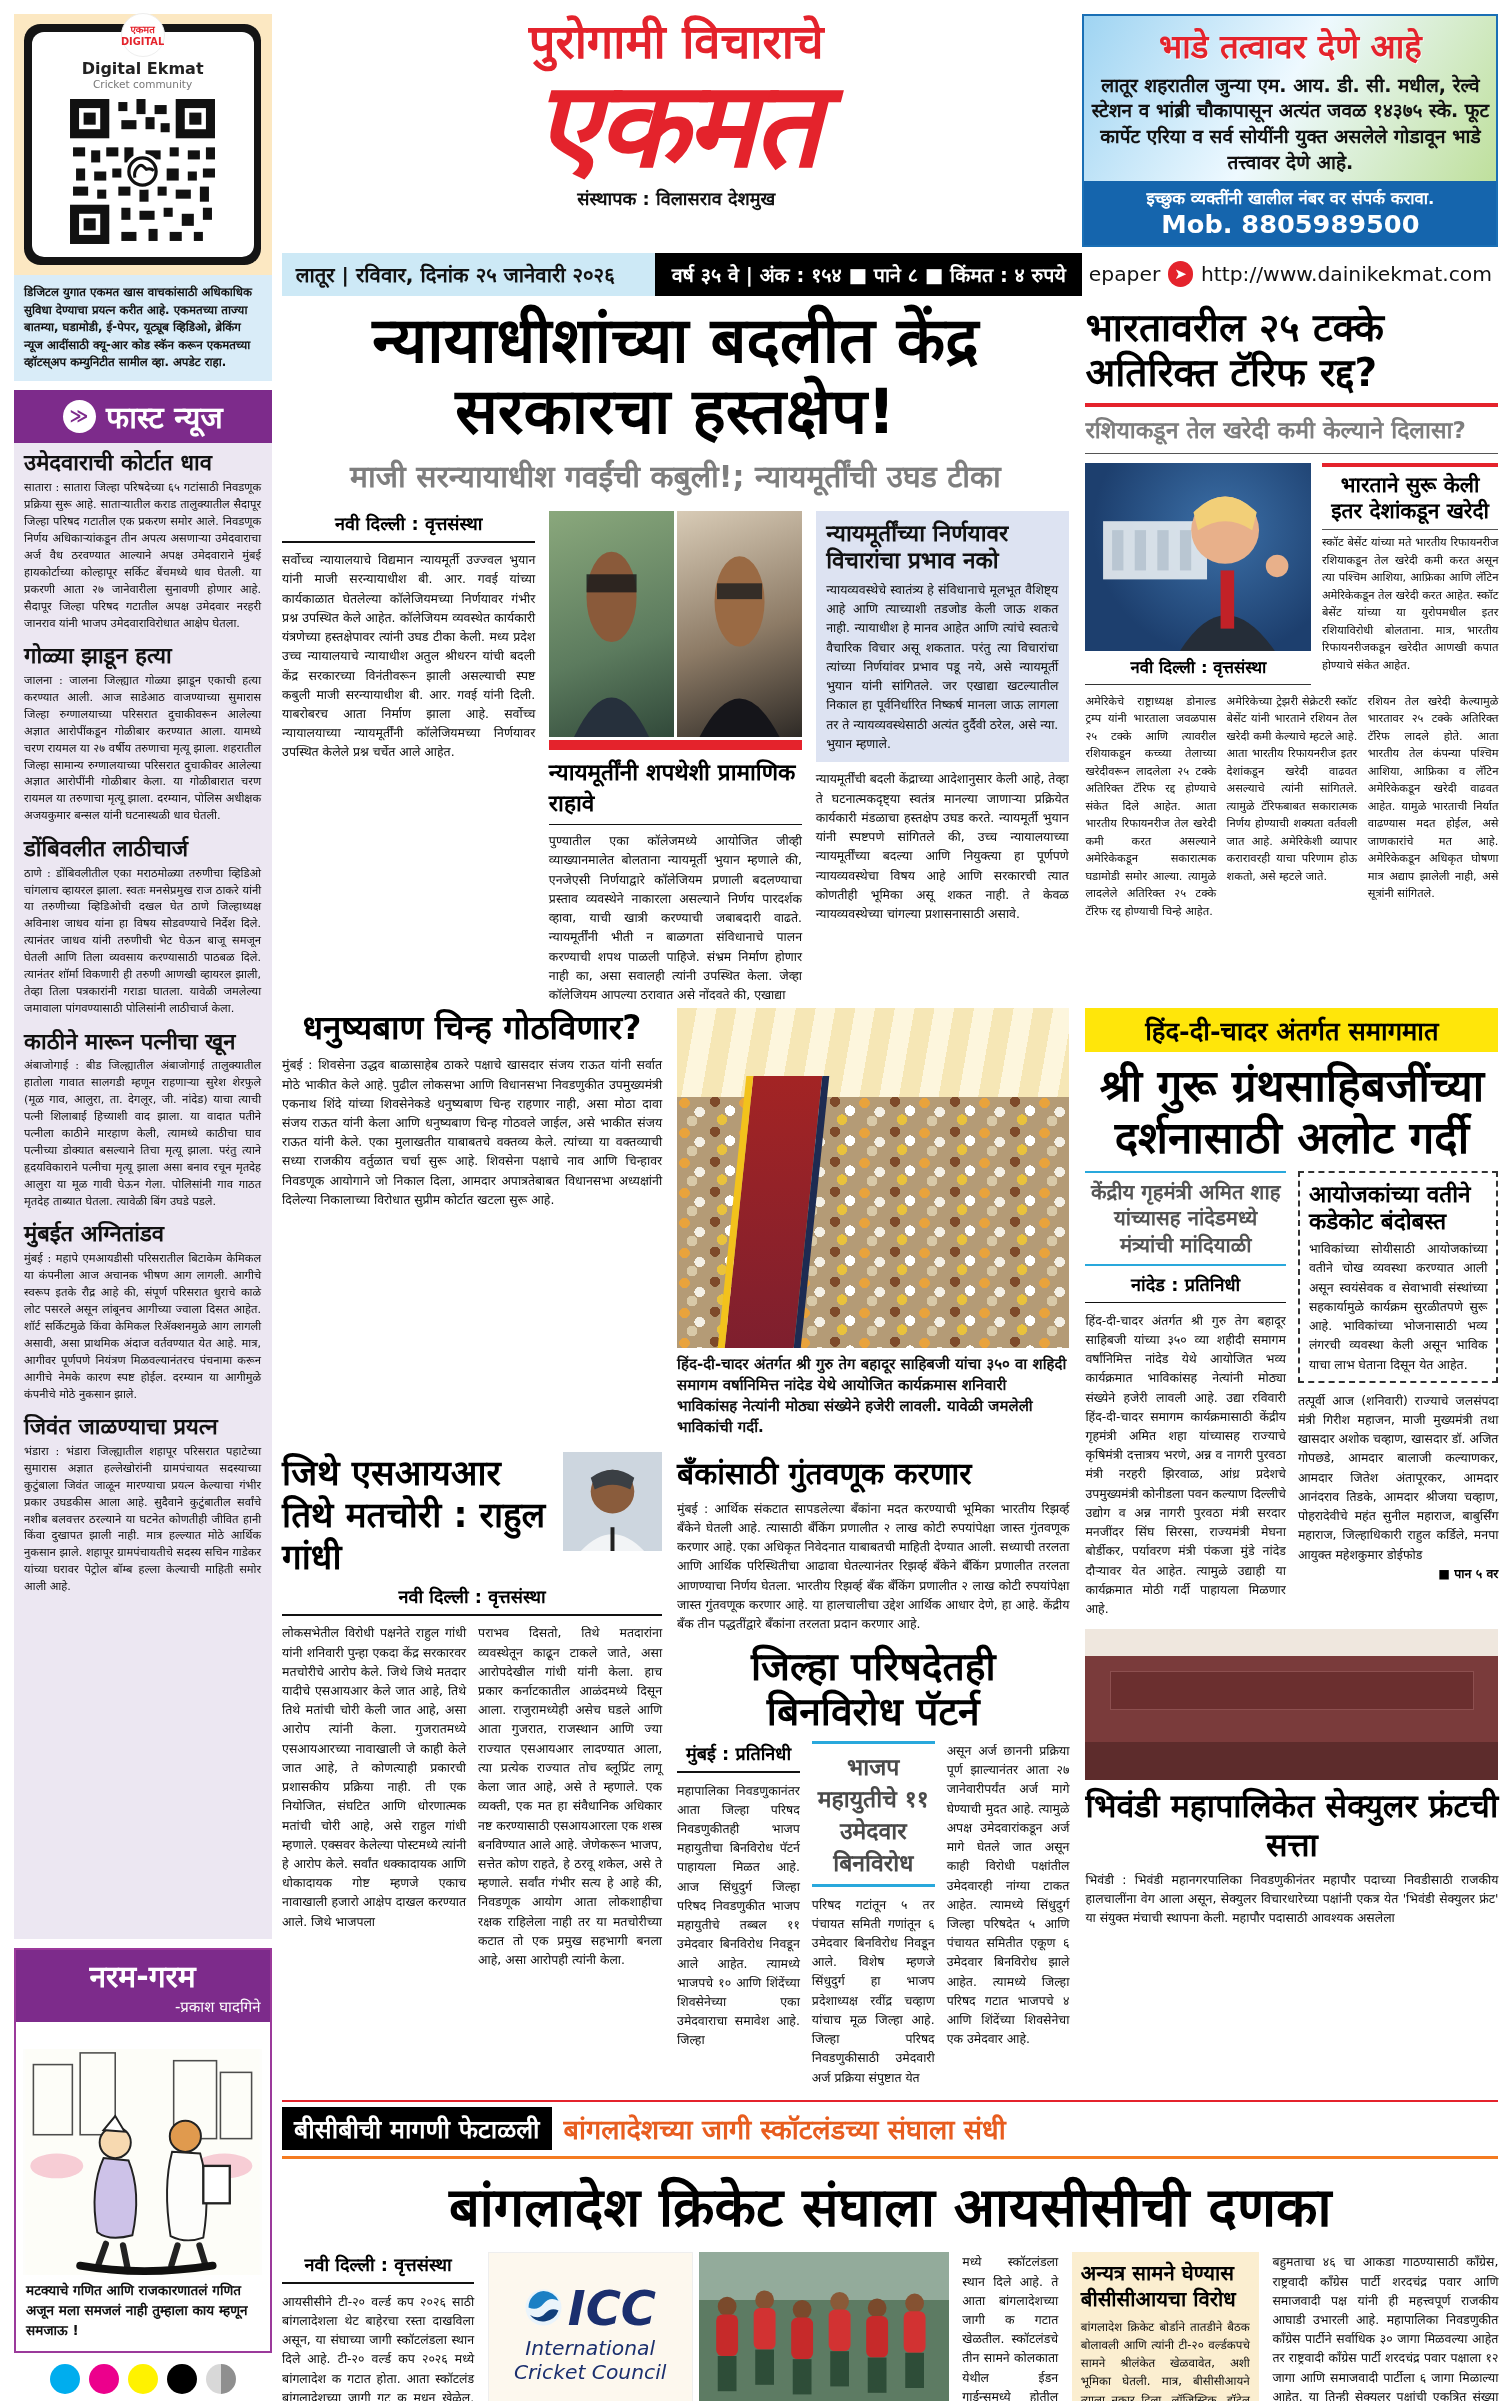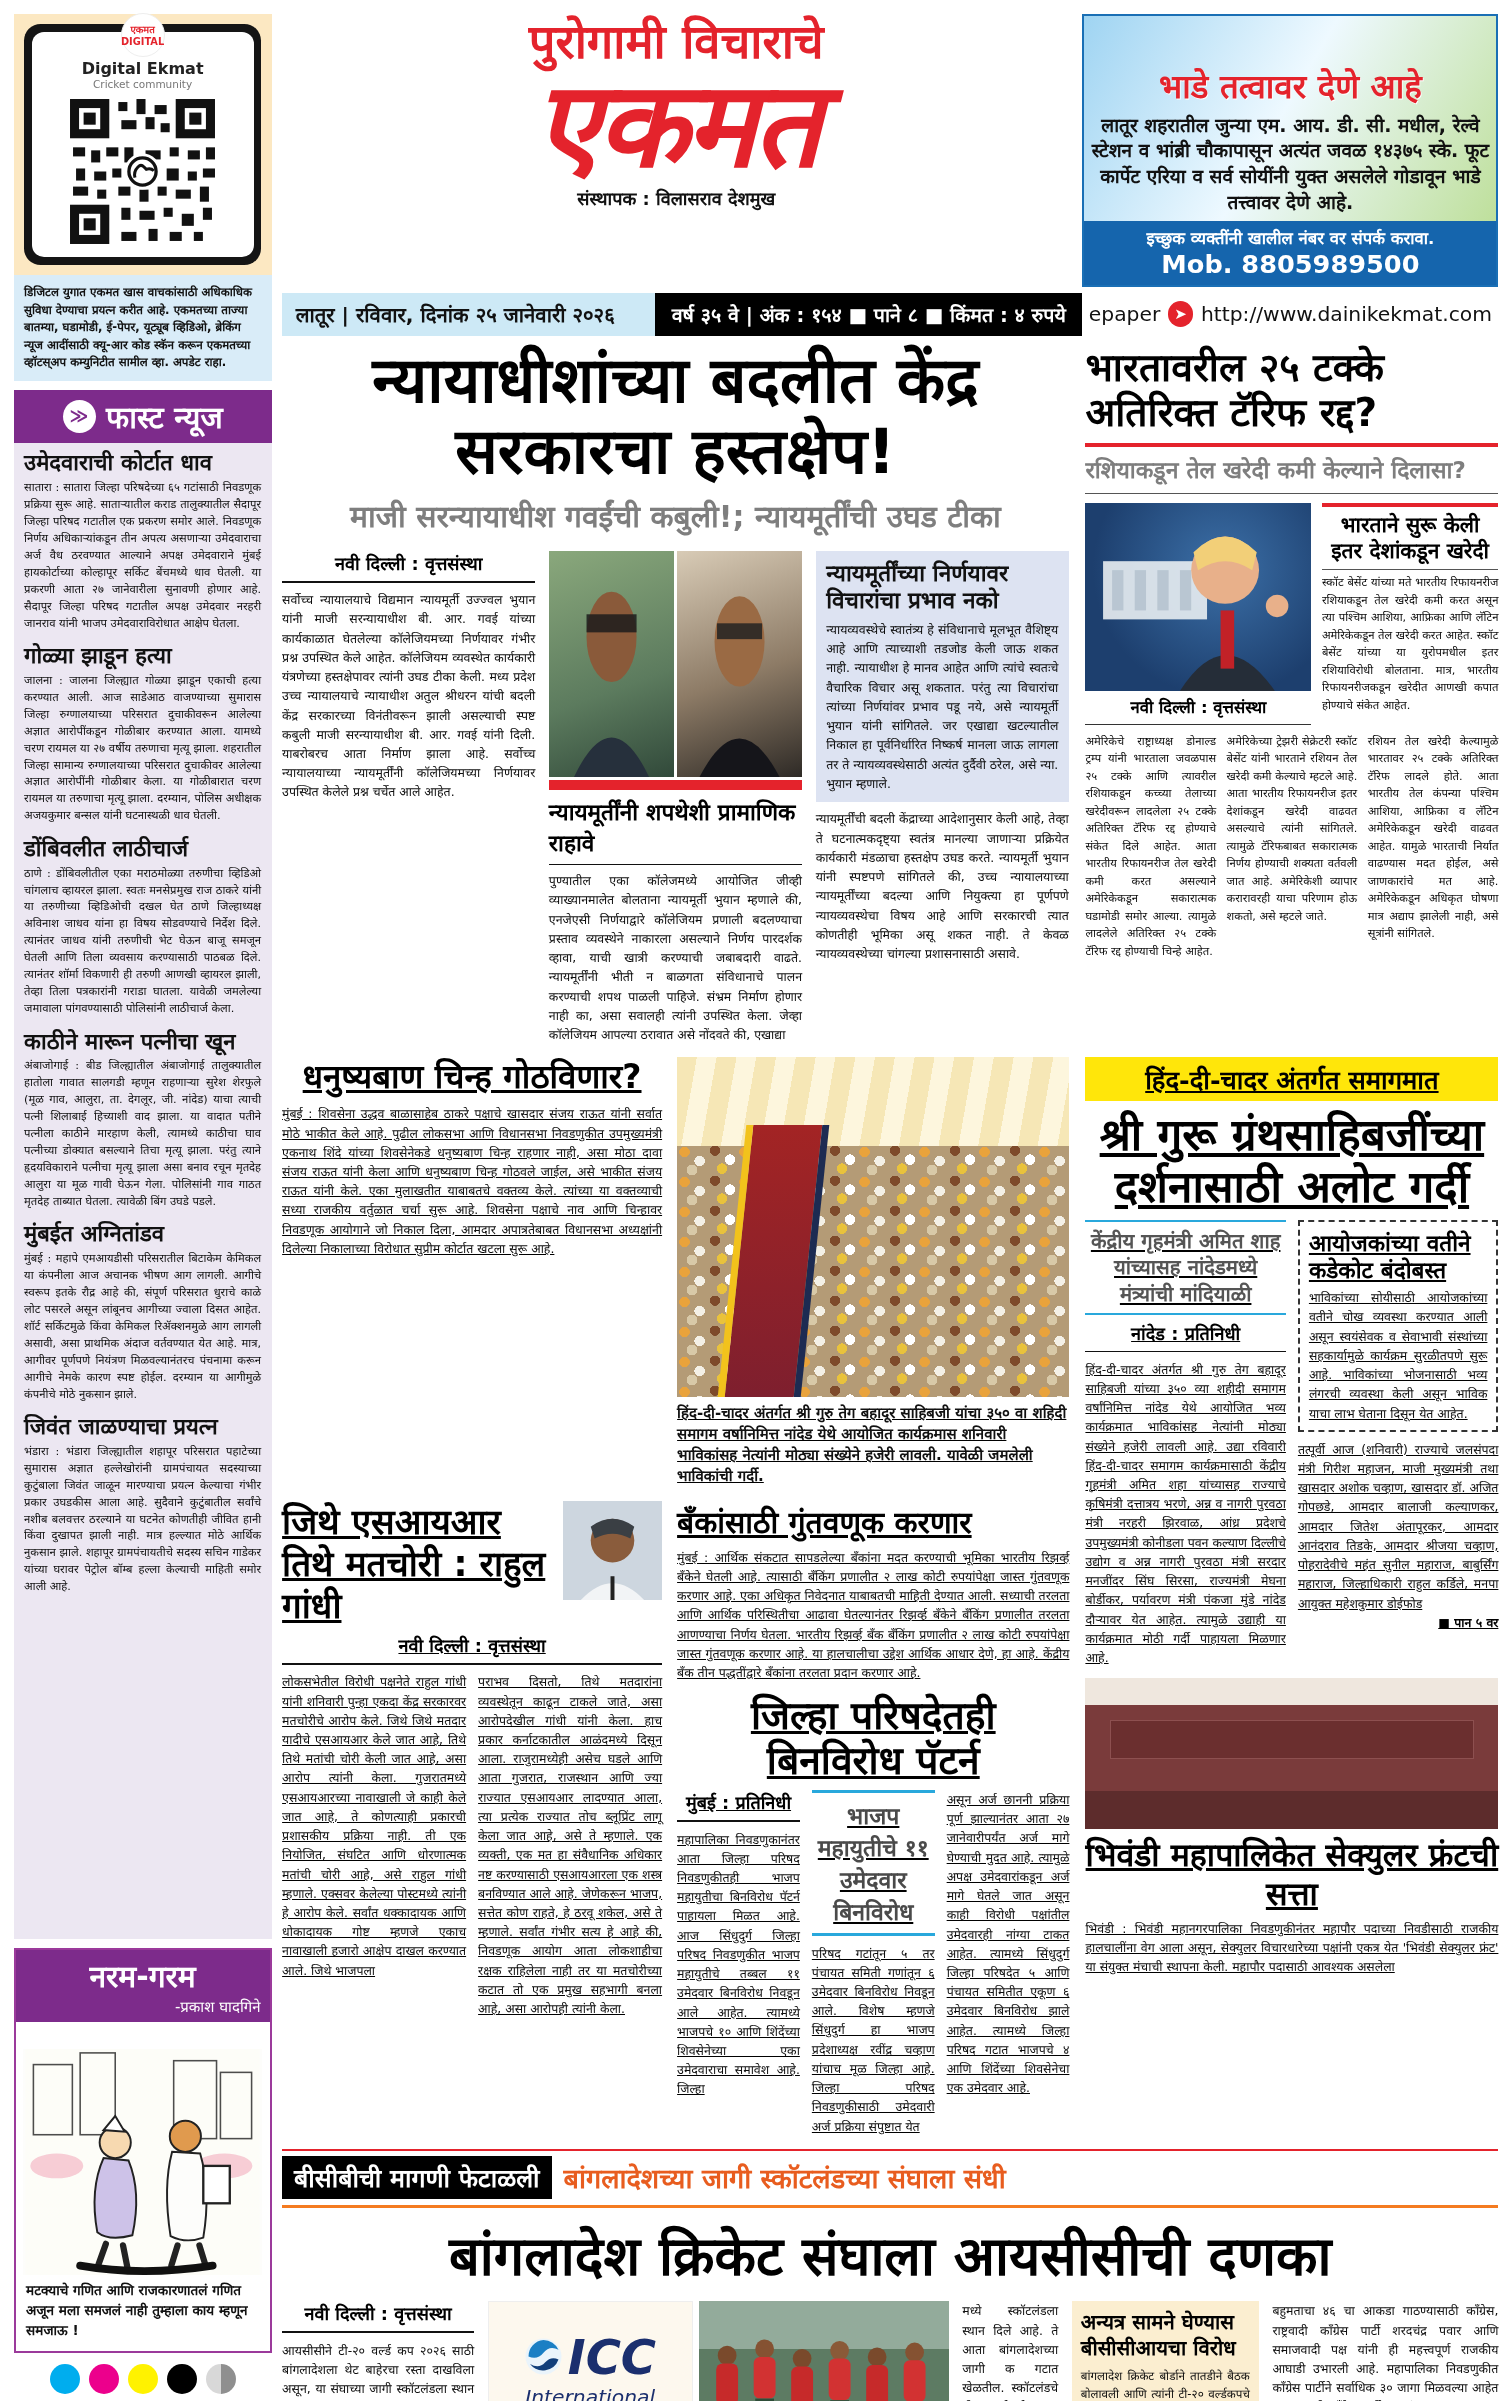--- a/index.html
+++ b/index.html
@@ -33,21 +33,21 @@
   .cartoon-img { height:226px; background:#fdfdfb; }
   .cartoon-cap { font-size:13.6px; font-weight:bold; line-height:1.45; padding:6px 3px 3px 3px; color:#111; }
   
   .right-area { flex:1; display:flex; flex-direction:column; }
   .head-row { display:flex; gap:12px; }
   .masthead { flex:1; text-align:center; padding-top:3px; }
   .mh-tag { color:#e4232c; font-size:47px; font-weight:bold; line-height:1.05; }
   .mh-title { color:#e4232c; font-size:119px; font-weight:bold; font-style:italic; line-height:1.0; letter-spacing:-3px; }
   .mh-founder { font-size:18px; font-weight:bold; color:#111; margin-top:1.5px; }
   .right-ad { width:416px; flex:none; border:2.3px solid #1a6fb5; background:linear-gradient(120deg,#9fd4f2 0%,#eef9ff 45%,#b8dc8e 100%); text-align:center; padding:7.5px 6px 0 6px; display:flex; flex-direction:column; }
-  .ra-title { color:#e4232c; font-size:33px; font-weight:bold; text-shadow:0.8px 0.8px 0 #fff;margin-top:40px; }
+  .ra-title { color:#e4232c; font-size:33px; font-weight:bold; text-shadow:0.8px 0.8px 0 #fff; }
   .ra-body { font-size:19px; font-weight:bold; color:#111; line-height:1.35; margin-top:4.5px; flex:1; }
   .ra-foot { background:#1565ad; color:#fff; font-size:16.6px; font-weight:bold; padding:4.5px 3px 6px 3px; margin:6px -6px 0 -6px; }
   .ra-foot .ph { font-size:25.6px; font-family:"DejaVu Sans","Liberation Sans",sans-serif; }
   .date-strip { display:flex; margin-top:6px; align-items:stretch; background:#cde9f6; }
   .ds-date { flex:1; font-size:20.3px; font-weight:bold; color:#111; padding:7.5px 13.6px; }
   .ds-edition { background:#000; color:#fff; font-size:19.6px; font-weight:bold; padding:7.5px 16.6px; white-space:nowrap; display:flex; align-items:center; }
   .ds-epaper { width:416px; flex:none; background:#fff; display:flex; align-items:center; justify-content:center; gap:7.5px; font-size:20.3px; color:#111; }
   .ep-ico { width:25.6px; height:25.6px; border-radius:50%; background:#e4232c; color:#fff; display:inline-flex; align-items:center; justify-content:center; font-size:15px; }
   
   .byline { font-size:18px; font-weight:bold; text-align:center; border-bottom:2.3px solid #111; padding-bottom:6px; margin-bottom:7.5px; }
@@ -70,21 +70,21 @@
   .tariff-hl { font-size:39px; font-weight:bold; line-height:1.15; color:#000; border-bottom:4.5px solid #e4232c; padding-bottom:7.5px; }
   .tariff-deck { font-size:23px; font-weight:bold; color:#7e7e7e; border-bottom:1.5px solid #555; padding:6px 0 7.5px 0; }
   .tariff-mid { display:flex; gap:10.5px; margin-top:9px; }
   .trump { width:226px; height:188px; flex:none; background:radial-gradient(circle at 60% 35%,#3c70a8 0%,#1d3f6e 70%); position:relative; overflow:hidden; }
   .tr-cap { font-size:16.6px; font-weight:bold; text-align:center; padding-top:4.5px; border-bottom:1.5px solid #333; padding-bottom:6px; }
   .tbox { flex:1; }
   .tbox-rule { height:4.5px; background:#e4232c; margin-bottom:4.5px; }
   .tbox h4 { font-size:21px; text-align:center; line-height:1.25; border-bottom:1.5px solid #555; padding-bottom:4.5px; margin-bottom:4.5px; }
   .tariff-cols { display:flex; gap:10.5px; margin-top:7.5px; }
   .tariff-cols .c { flex:1; font-size:11.3px; }
-  .row2 { display:flex; gap:16px; margin-top:13px;text-decoration:underline; }
+  .row2 { display:flex; gap:16px; margin-top:4px; }
   .center-mid { flex:1; }
   .subrow { display:flex; gap:15px; }
   .dhanu { width:380px; flex:none; }
   .dhanu h2 { font-size:33px; text-align:center; line-height:1.2; margin-bottom:7.5px; }
   .figure { flex:1; }
   .crowd { height:340px; position:relative; overflow:hidden;
            background:
              repeating-linear-gradient(100deg,#f6e7b6 0 19.6px,#fdf6dd 19.6px 39px); }
   .crowd:after { content:""; position:absolute; left:0; right:0; top:26%; bottom:0;
            background:

